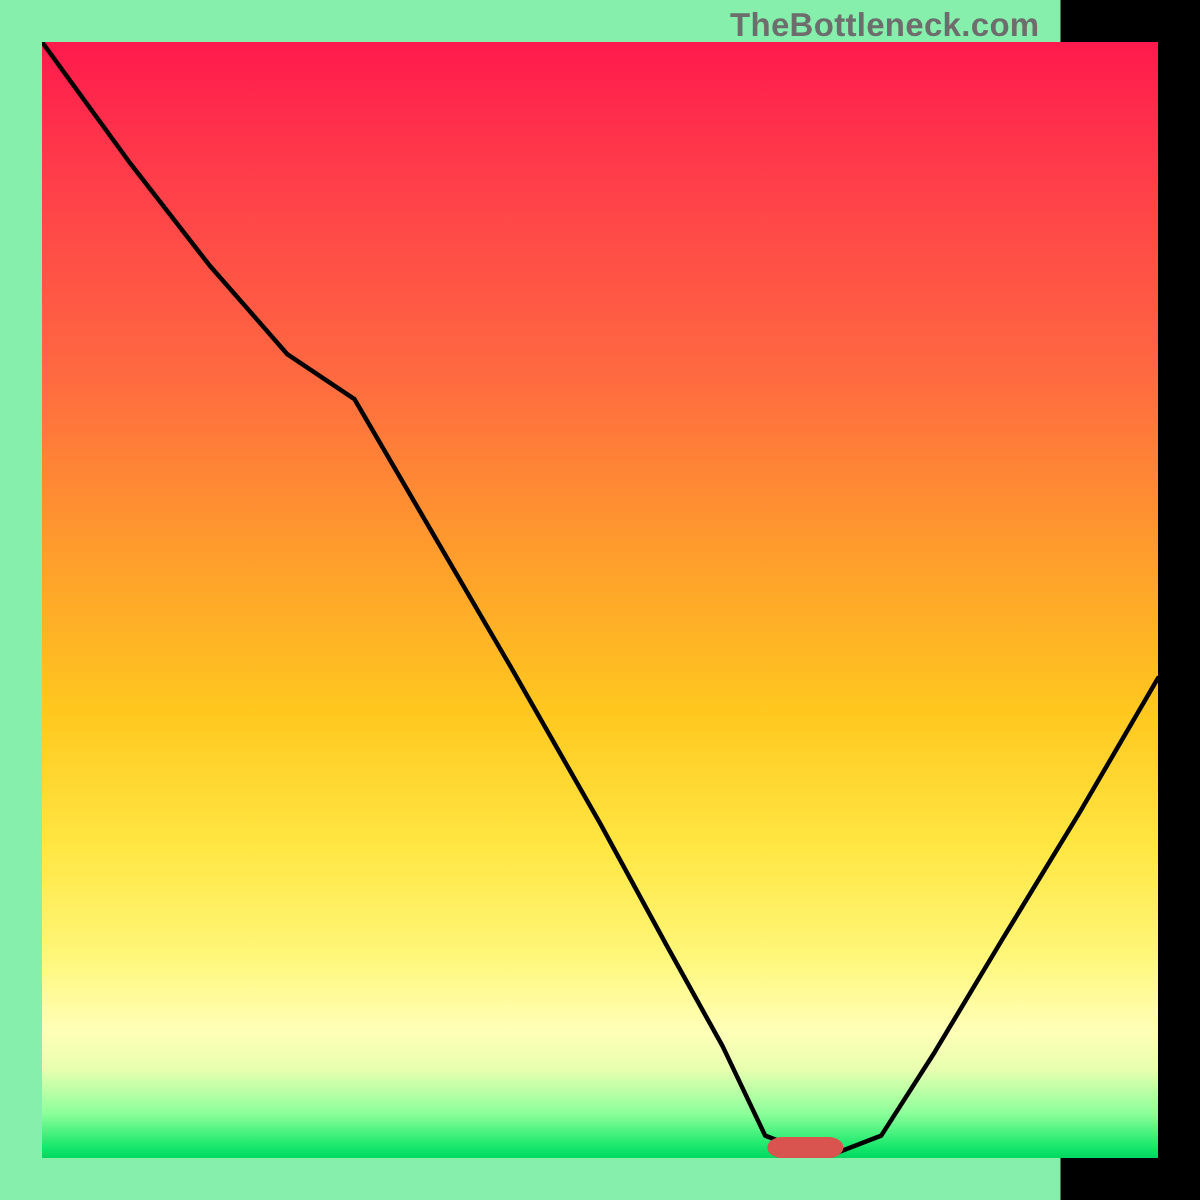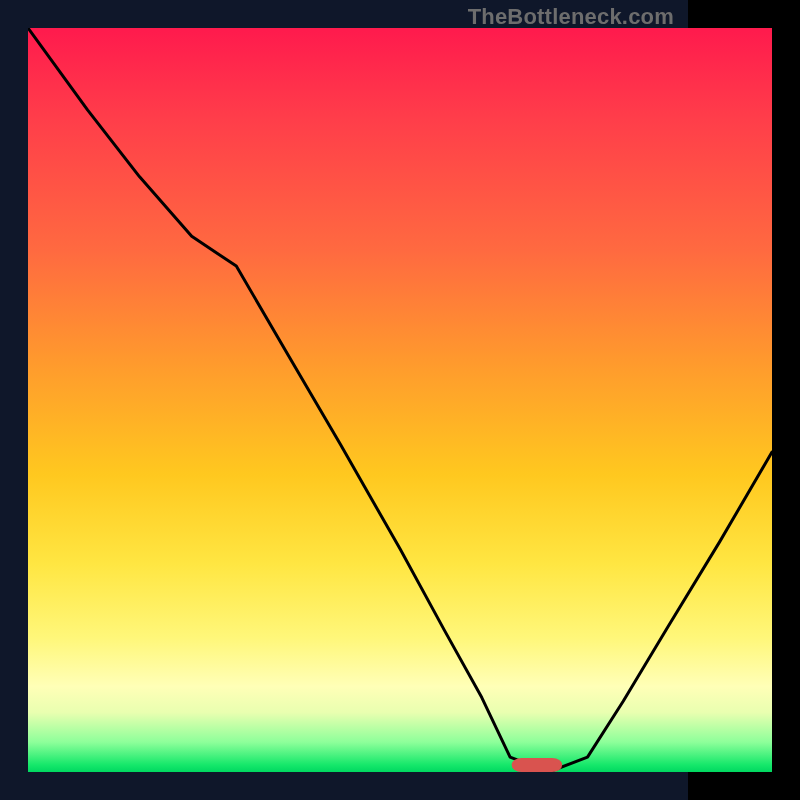--- a/index.html
+++ b/index.html
@@ -9,21 +9,22 @@
     height: 800px;
     background: #000;
     overflow: hidden;
   }
   .frame {
     position: absolute;
     left: 0;
     top: 0;
     width: 688px;
     height: 800px;
-    background: #0f172a;
+    background: #86efac;
+    padding-left: 19px;
   }
   .plot-area {
     position: absolute;
     left: 28px;
     top: 28px;
     width: 744px;
     height: 744px;
     overflow: hidden;
   }
   .gradient {

